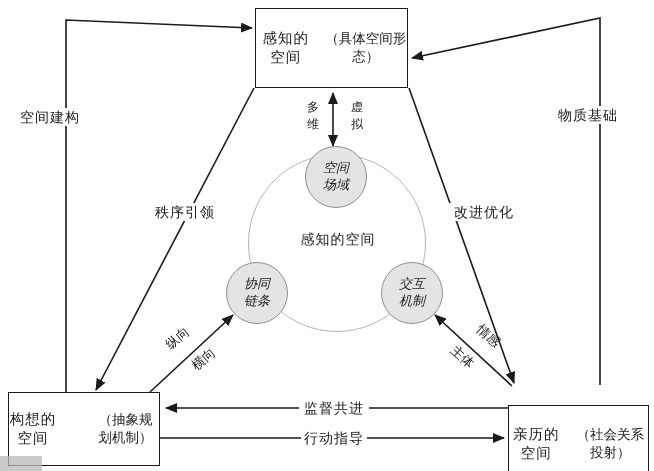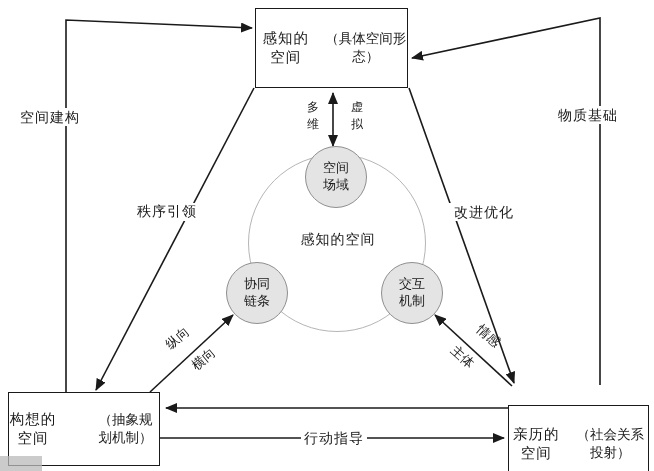--- a/index.html
+++ b/index.html
@@ -28,21 +28,21 @@
   .box .l1{font-size:14.5px;letter-spacing:1px;}
   .box .l2{font-size:13.5px;}
   .outer-circle{
     position:absolute;left:248px;top:154px;width:178px;height:178px;
     border:1.5px solid var(--outer-circle);border-radius:50%;
   }
   .circle-s{
     position:absolute;width:62px;height:62px;border-radius:50%;
     background:var(--circle-fill);border:1.5px solid var(--circle-border);
     display:flex;flex-direction:column;align-items:center;justify-content:center;
-    font-size:13px;line-height:1.3;text-align:right;
+    font-size:13px;line-height:1.3;text-align:right;font-style:italic;
   }
   .label{
     position:absolute;font-size:14px;letter-spacing:1px;text-align:center;
     line-height:1.15;
   }
   .chip{background:var(--background);padding:1px 2px;}
   .vstack{width:17px;word-break:break-all;line-height:1.45;font-size:12px;}
   .rot-l{transform:rotate(-40deg);font-size:13px;letter-spacing:0;}
   .rot-r{transform:rotate(42deg);font-size:13px;letter-spacing:0;}
   .center-label{font-size:14px;letter-spacing:1px;}
@@ -112,27 +112,28 @@
     <span>交互</span>
     <span>机制</span>
   </div>
 
   <div class="label center-label" style="left:293px;top:231px;width:90px;">感知的空间</div>
 
   <div class="label chip" style="left:13px;top:108px;width:74px;">空间建构</div>
 
   <div class="label chip" style="left:551px;top:106px;width:74px;">物质基础</div>
 
-  <div class="label chip" style="left:130px;top:203px;width:74px;font-family:Liberation Serif, serif;">秩序引领</div>
+  <div class="label chip" style="left:148px;top:203px;width:74px;">秩序引领</div>
 
   <div class="label chip" style="left:447px;top:203px;width:74px;">改进优化</div>
 
   <div class="label vstack" style="left:305px;top:99px;">多维</div>
   <div class="label vstack" style="left:349px;top:99px;">虚拟</div>
 
+  <div class="label chip" style="left:299px;top:399px;width:70px;">监督共进</div>
 
   <div class="label chip" style="left:301px;top:429px;width:66px;">行动指导</div>
 
   <div class="label rot-l" style="left:162px;top:331px;width:32px;">纵向</div>
   <div class="label rot-l" style="left:188px;top:352px;width:32px;">横向</div>
 
   <div class="label rot-r" style="left:472px;top:329px;width:32px;">情感</div>
   <div class="label rot-r" style="left:446px;top:350px;width:32px;">主体</div>
 
   <div class="scan-artifact"></div>

